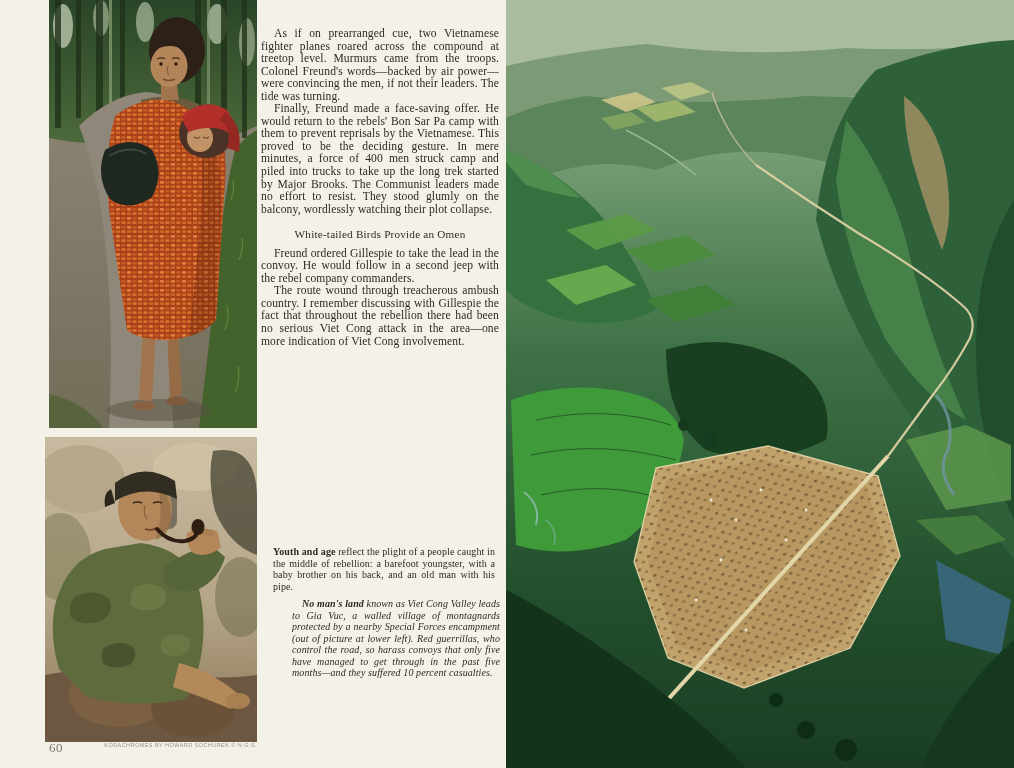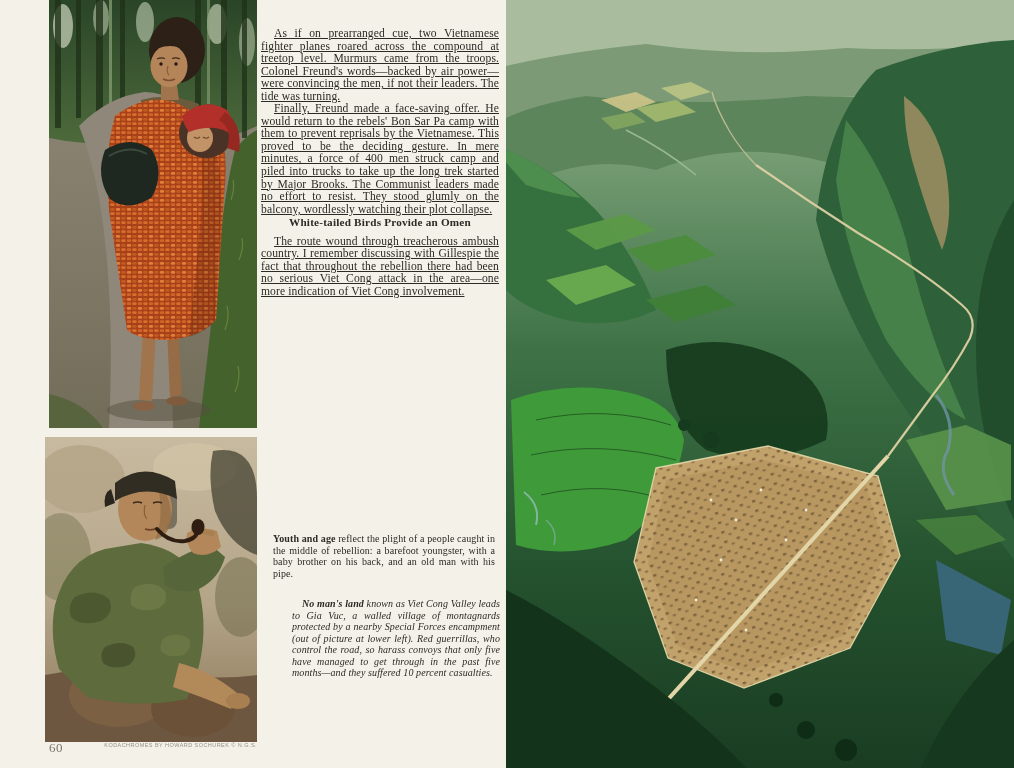--- a/index.html
+++ b/index.html
@@ -11,27 +11,27 @@
   figure.photo svg{display:block;width:100%;height:100%;}
   .photo-boy{left:49px;top:0;width:208px;height:428px;}
   .photo-man{left:45px;top:437px;width:212px;height:305px;}
   .photo-valley{left:506px;top:0;width:508px;height:768px;}
 
   .column{
     position:absolute;left:261px;top:28px;width:238px;height:740px;
     font-size:11.6px;line-height:12.55px;text-align:justify;
     letter-spacing:0.1px;
   }
-  .body-p{margin:0;text-indent:13px;text-decoration:underline;}
+  .body-p{margin:0;text-indent:13px;}
   .subhead{
-    margin:0 2px 7px;font-size:11.2px;font-weight:bold;text-align:center;
+    margin:12px 2px 7px;font-size:11.2px;font-weight:normal;text-align:center;
     letter-spacing:0.2px;
   }
   .caption{position:absolute;font-size:10px;line-height:11.5px;text-align:justify;}
-  .caption-youth{top:505px;left:12px;width:222px;font-family:Liberation Serif, serif;}
+  .caption-youth{top:518px;left:12px;width:222px;font-family:Liberation Serif, serif;}
   .caption-valley{top:570px;left:31px;width:208px;}
   .cap-lead{font-weight:bold;}
   .cap-p{margin:0;text-indent:10px;font-style:italic;}
 
   .folio{
     position:absolute;left:49px;top:740px;font-size:13px;color:#7b766a;
     letter-spacing:0.5px;
   }
   .credit{
     position:absolute;left:100px;top:742px;width:157px;text-align:right;
@@ -169,20 +169,21 @@
     </svg>
   </figure>
 
   <div class="folio">60</div>
   <div class="credit">KODACHROMES BY HOWARD SOCHUREK © N.G.S.</div>
 
   <div class="column">
     <p class="body-p">As if on prearranged cue, two Vietnamese fighter planes roared across the compound at treetop level. Murmurs came from the troops. Colonel Freund's words—backed by air power—were convincing the men, if not their leaders. The tide was turning.</p>
     <p class="body-p">Finally, Freund made a face-saving offer. He would return to the rebels' Bon Sar Pa camp with them to prevent reprisals by the Vietnamese. This proved to be the deciding gesture. In mere minutes, a force of 400 men struck camp and piled into trucks to take up the long trek started by Major Brooks. The Communist leaders made no effort to resist. They stood glumly on the balcony, wordlessly watching their plot collapse.</p>
     <h3 class="subhead">White-tailed Birds Provide an Omen</h3>
+    <p class="body-p">Freund ordered Gillespie to take the lead in the convoy. He would follow in a second jeep with the rebel company commanders.</p>
     <p class="body-p">The route wound through treacherous ambush country. I remember discussing with Gillespie the fact that throughout the rebellion there had been no serious Viet Cong attack in the area—one more indication of Viet Cong involvement.</p>
 
     <div class="caption caption-youth"><span class="cap-lead">Youth and age</span><span> reflect the plight of a people caught in the middle of rebellion: a barefoot youngster, with a baby brother on his back, and an old man with his pipe.</span></div>
 
     <div class="caption caption-valley">
       <p class="cap-p"><span class="cap-lead">No man's land</span><span> known as Viet Cong Valley leads to Gia Vuc, a walled village of montagnards protected by a nearby Special Forces encampment (out of picture at lower left). Red guerrillas, who control the road, so harass convoys that only five have managed to get through in the past five months—and they suffered 10 percent casualties.</span></p>
     </div>
   </div>
 
   <figure class="photo photo-valley">

